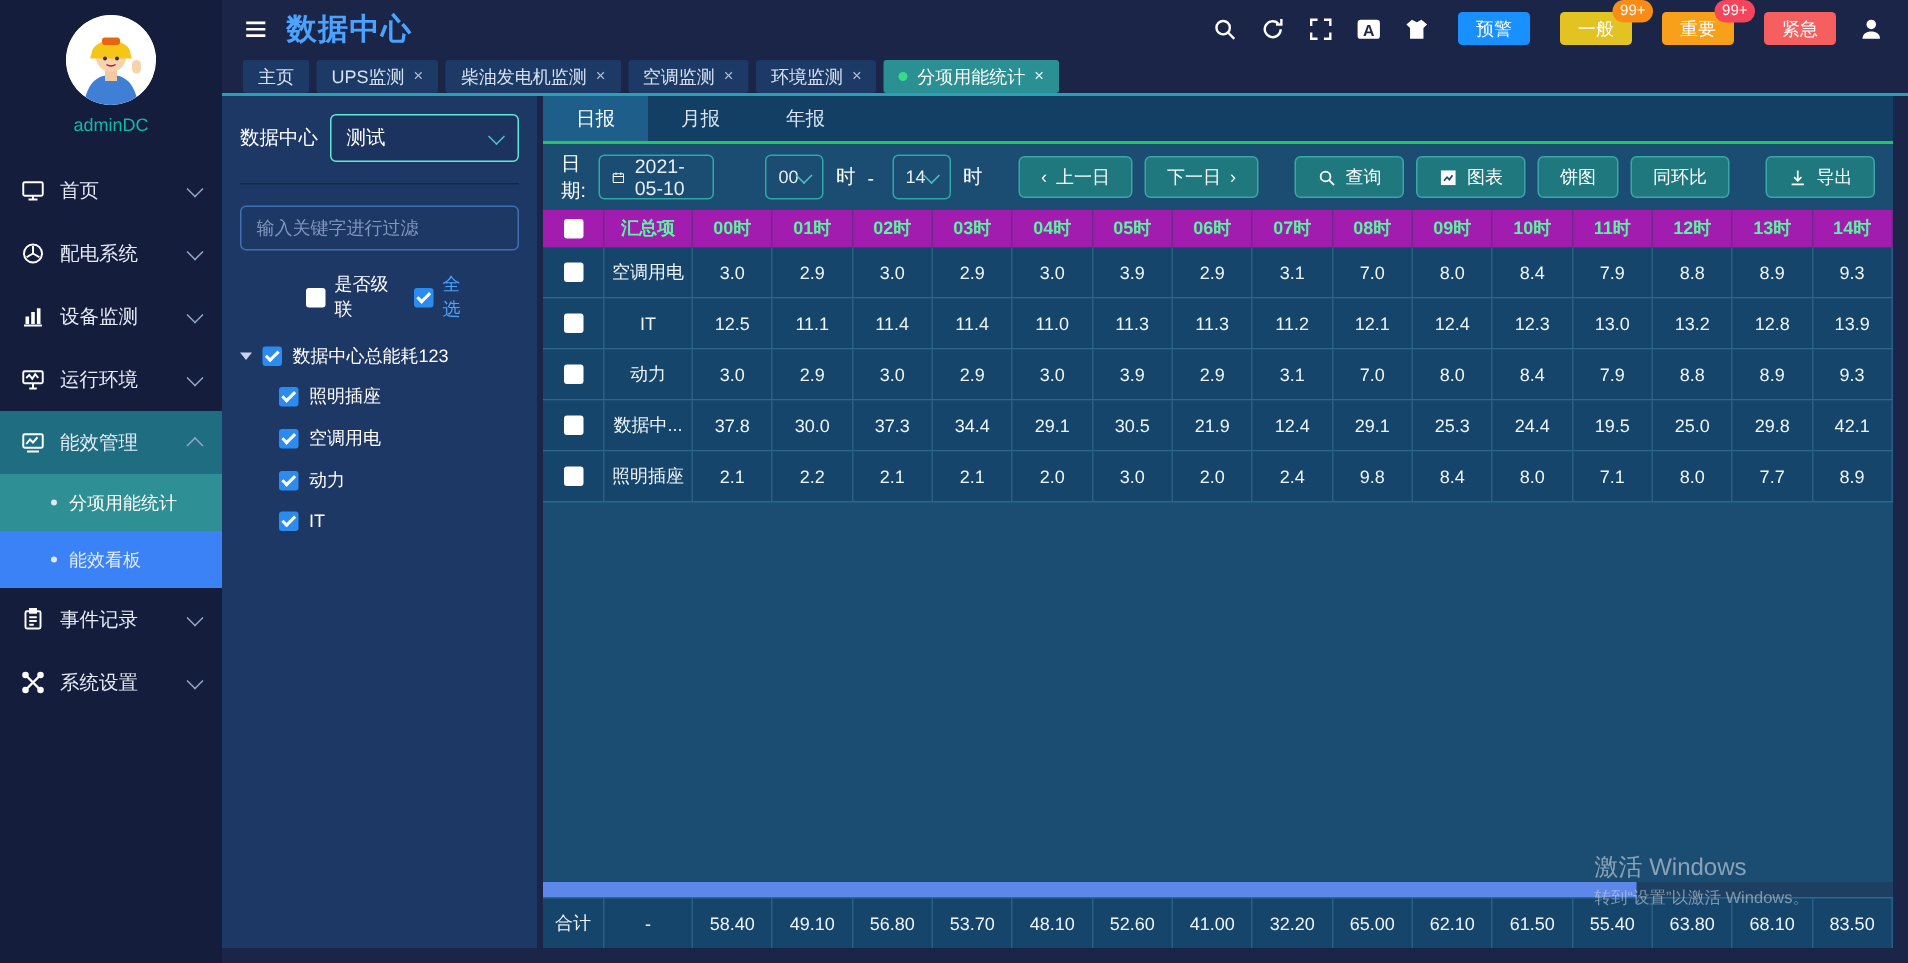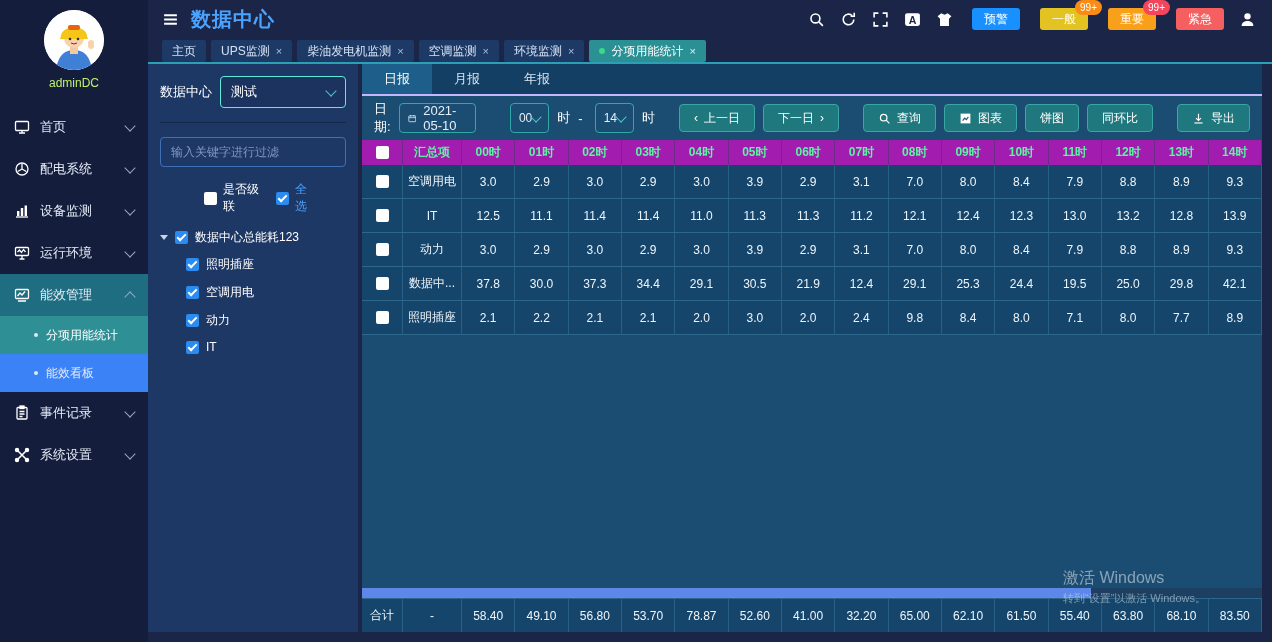--- a/index.html
+++ b/index.html
@@ -2,21 +2,21 @@
 <html><head>
 <meta charset="utf-8">
 <style>
   html,body{margin:0;padding:0;background:#10193a;}
   .page{position:relative;width:1272px;height:642px;overflow:hidden;
         font-family:"Liberation Sans","DejaVu Sans",sans-serif;
         background:#1b2547;color:#e8eef8;font-size:12px;display:flex;}
   
   .sidebar{width:148px;flex:0 0 148px;background:#141d3c;display:flex;flex-direction:column;}
   .avatar-wrap{margin:10px auto 6px;width:60px;height:60px;border-radius:50%;background:#fff;overflow:hidden;}
-  .username{text-align:center;color:#bef264;font-size:12px;margin-bottom:16px;}
+  .username{text-align:center;color:#14b8a6;font-size:12px;margin-bottom:16px;}
   .menu-item{height:42px;display:flex;align-items:center;gap:10px;padding:0 14px;color:#e5ebf7;font-size:13px;cursor:pointer;}
   .menu-item.expanded{background:#1f6d80;}
   .micon{width:16px;height:16px;display:inline-flex;}
   .micon svg{width:16px;height:16px;}
   .mlabel{flex:1;white-space:nowrap;overflow:hidden;}
   .chev{width:7px;height:7px;border-right:1.5px solid #93a7cc;border-bottom:1.5px solid #93a7cc;transform:rotate(45deg);margin-top:-3px;}
   .chev.up{transform:rotate(-135deg);margin-top:4px;}
   .submenu-item{height:38px;display:flex;align-items:center;padding-left:34px;gap:8px;background:#3b82f6;color:#e5ebf7;font-size:12px;cursor:pointer;}
   .submenu-item.active{background:#2e9094;color:#fff;}
   .dot{width:4px;height:4px;border-radius:50%;background:#dfe8f5;}
@@ -54,21 +54,21 @@
   .cb.checked::after{content:"";position:absolute;left:4px;top:1px;width:3px;height:7px;border-right:2px solid #fff;border-bottom:2px solid #fff;transform:rotate(45deg);}
   .sel-all{margin-left:auto;display:flex;align-items:center;gap:6px;margin-right:28px;justify-content:space-between;}
   .sel-all .lbl{color:#4aa3ff;}
   .tree{margin-top:14px;}
   .tree-root{display:flex;align-items:center;gap:7px;}
   .caret{width:0;height:0;border-left:4px solid transparent;border-right:4px solid transparent;border-top:5px solid #c9d4e8;cursor:pointer;}
   .tree-children{margin:10px 0 0 26px;display:flex;flex-direction:column;gap:11px;}
   .tree-item{display:flex;align-items:center;gap:7px;cursor:pointer;}
   
   .main-panel{flex:1;margin:0 10px 10px 4px;background:#1b4d72;display:flex;flex-direction:column;min-width:0;position:relative;}
-  .report-tabs{height:30px;flex:0 0 30px;background:#133f64;display:flex;border-bottom:2px solid #c4b5fd;}
+  .report-tabs{height:30px;flex:0 0 30px;background:#133f64;display:flex;border-bottom:2px solid #22c55e;}
   .rtab{padding:0 22px;line-height:30px;color:#d9e4f2;font-size:13px;cursor:pointer;}
   .rtab.active{background:#1d5f8a;color:#fff;}
   .toolbar{height:44px;flex:0 0 44px;display:flex;align-items:center;gap:8px;padding:0 12px;}
   .tb-label{color:#fff;font-size:13px;}
   .date-box{width:178px;height:28px;border:1px solid #2fa8a8;border-radius:4px;display:flex;align-items:center;gap:7px;padding:0 8px;cursor:pointer;}
   .date-box svg{width:13px;height:13px;}
   .hour-sel{width:54px;height:28px;border:1px solid #2fa8a8;border-radius:4px;display:flex;align-items:center;justify-content:space-between;padding:0 8px;cursor:pointer;margin-left:4px;}
   .hour-first{margin-left:26px;}
   .tbtn{height:28px;padding:0 14px;background:#20787f;border:1px solid #3aa6a8;border-radius:4px;color:#fff;font-size:12px;display:inline-flex;align-items:center;gap:6px;cursor:pointer;white-space:nowrap;}
   .tbtn svg{width:13px;height:13px;}
@@ -527,21 +527,21 @@
           <div class="hscroll">
             <div class="thumb"></div>
           </div>
           <div class="trow total-row" id="total-row">
             <div class="cell c-check">合计</div>
             <div class="cell c-name">-</div>
           <div class="cell c-val">58.40</div>
               <div class="cell c-val">49.10</div>
               <div class="cell c-val">56.80</div>
               <div class="cell c-val">53.70</div>
-              <div class="cell c-val">78.87</div>
+              <div class="cell c-val">48.10</div>
               <div class="cell c-val">52.60</div>
               <div class="cell c-val">41.00</div>
               <div class="cell c-val">32.20</div>
               <div class="cell c-val">65.00</div>
               <div class="cell c-val">62.10</div>
               <div class="cell c-val">61.50</div>
               <div class="cell c-val">55.40</div>
               <div class="cell c-val">63.80</div>
               <div class="cell c-val">68.10</div>
               <div class="cell c-val">83.50</div>

